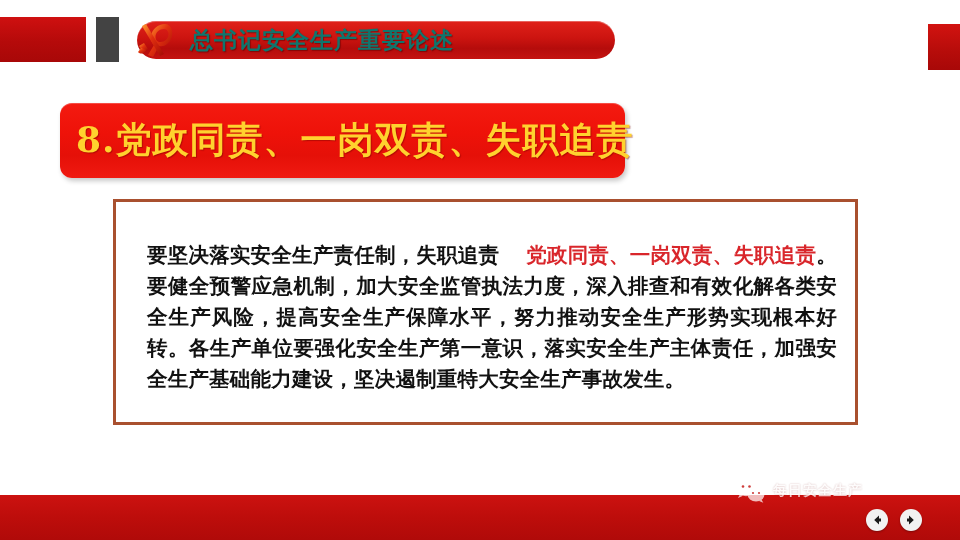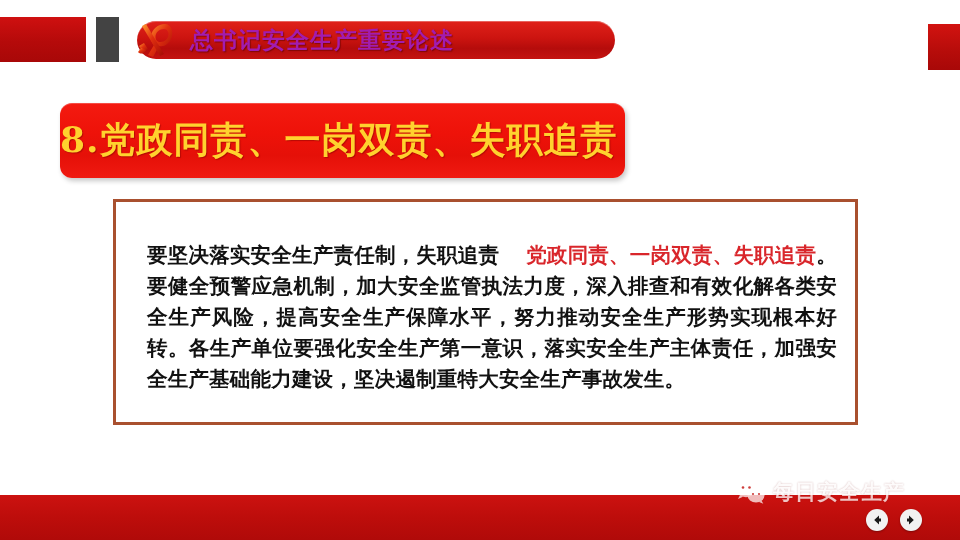--- a/index.html
+++ b/index.html
@@ -51,21 +51,21 @@
   .hdr-banner-text {
     position: absolute;
     left: 190px;
     top: 22px;
     width: 400px;
     height: 36px;
     line-height: 36px;
     font-size: 23px;
     font-weight: bold;
     letter-spacing: 1px;
-    color: #a21caf;
+    color: #0f766e;
     text-shadow: 1px 1px 1px rgba(90,0,0,.55);
     white-space: nowrap;
   }
 
   
   .emblem {
     position: absolute;
     left: 129px;
     top: 16px;
     width: 52px;
@@ -94,20 +94,21 @@
     box-shadow: 2px 3px 5px rgba(0,0,0,.22), inset 0 1px 0 rgba(255,255,255,.22);
   }
   .title-text {
     position: absolute;
     left: 0;
     top: 0;
     right: 0;
     bottom: 0;
     display: flex;
     align-items: center;
+    padding-left: 16px;
     box-sizing: border-box;
     font-family: "DejaVu Serif", "Liberation Serif", serif;
     font-size: 36px;
     font-weight: bold;
     color: #ffd22e;
     letter-spacing: 1px;
     white-space: nowrap;
     text-shadow: 1px 1px 1px rgba(120,0,0,.45);
   }
 
@@ -154,21 +155,21 @@
     position: absolute;
     left: 735px;
     top: 478px;
     display: flex;
     align-items: center;
     gap: 8px;
     opacity: .82;
   }
   .wechat-logo { width: 30px; height: 26px; }
   .watermark-text {
-    font-size: 21px;
+    font-size: 14px;
     font-weight: bold;
     color: rgba(255,255,255,.92);
     letter-spacing: 1px;
     text-shadow: 0 0 2px rgba(120,0,0,.35);
     white-space: nowrap;
   }
 
   
   .nav-arrows {
     position: absolute;

